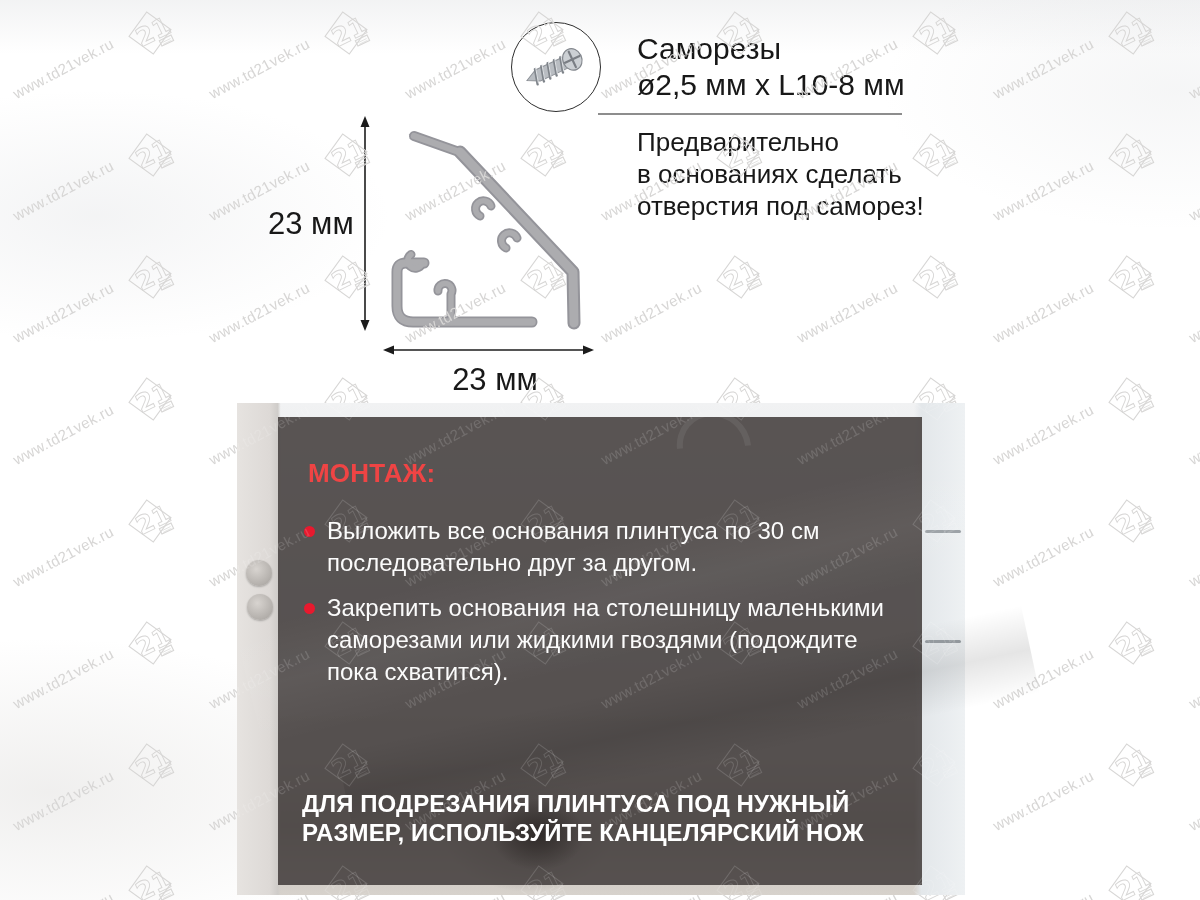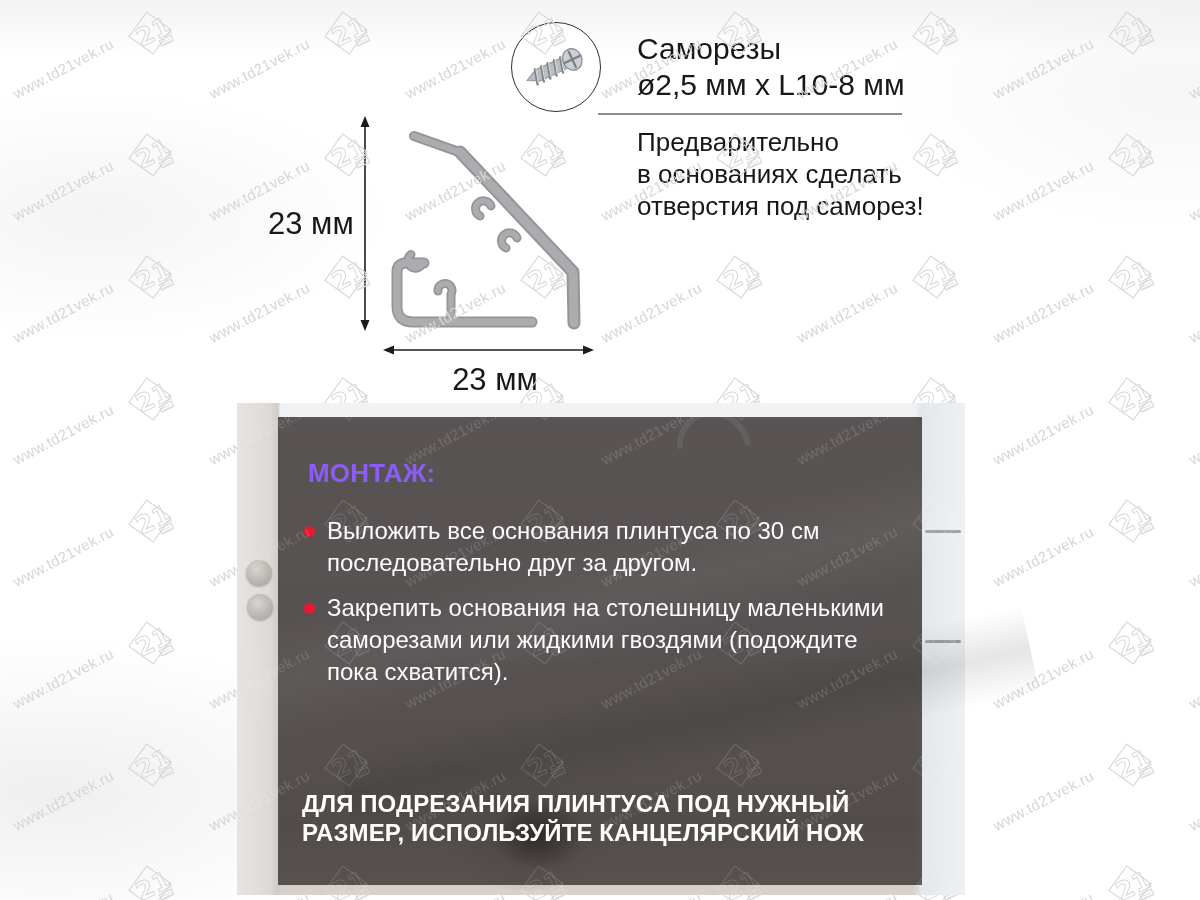--- a/index.html
+++ b/index.html
@@ -60,21 +60,21 @@
   .overlay .streak1{position:absolute;left:-40px;top:120px;width:760px;height:120px;
     background:linear-gradient(180deg, rgba(255,255,255,0) 0%, rgba(255,255,255,0.05) 50%, rgba(255,255,255,0) 100%);
     transform:rotate(-14deg);}
   .overlay .streak2{position:absolute;left:60px;top:260px;width:700px;height:90px;
     background:linear-gradient(180deg, rgba(0,0,0,0) 0%, rgba(0,0,0,0.10) 50%, rgba(0,0,0,0) 100%);
     transform:rotate(-12deg);}
   .overlay .drain{position:absolute;left:205px;top:375px;width:110px;height:85px;border-radius:50%;
     background:radial-gradient(closest-side, rgba(18,14,12,0.5), rgba(18,14,12,0) 85%);}
   .overlay .faucet{position:absolute;left:398px;top:-6px;width:64px;height:60px;border-radius:50%;
     border:6px solid rgba(255,255,255,0.07);border-bottom-color:transparent;border-right-color:transparent;transform:rotate(40deg);}
-  .panel-heading{position:absolute;left:30px;top:41px;font-size:26px;font-weight:bold;color:#8b5cf6;letter-spacing:.2px;}
+  .panel-heading{position:absolute;left:30px;top:41px;font-size:26px;font-weight:bold;color:#ef4444;letter-spacing:.2px;}
   .bullets{position:absolute;left:26px;top:98px;width:600px;}
   .bullet{display:flex;align-items:flex-start;}
   .bullet .dot{flex:0 0 auto;width:11px;height:11px;border-radius:50%;margin:11px 12px 0 0;}
   .bullet .btext{font-size:24px;line-height:32px;color:#fbfbfb;}
   .panel-footer{position:absolute;left:24px;top:372px;width:606px;font-size:24px;line-height:29px;font-weight:bold;color:#fff;letter-spacing:.1px;}
 </style>
 </head>
 <body>
 
 <div class="bg-wash"></div>

